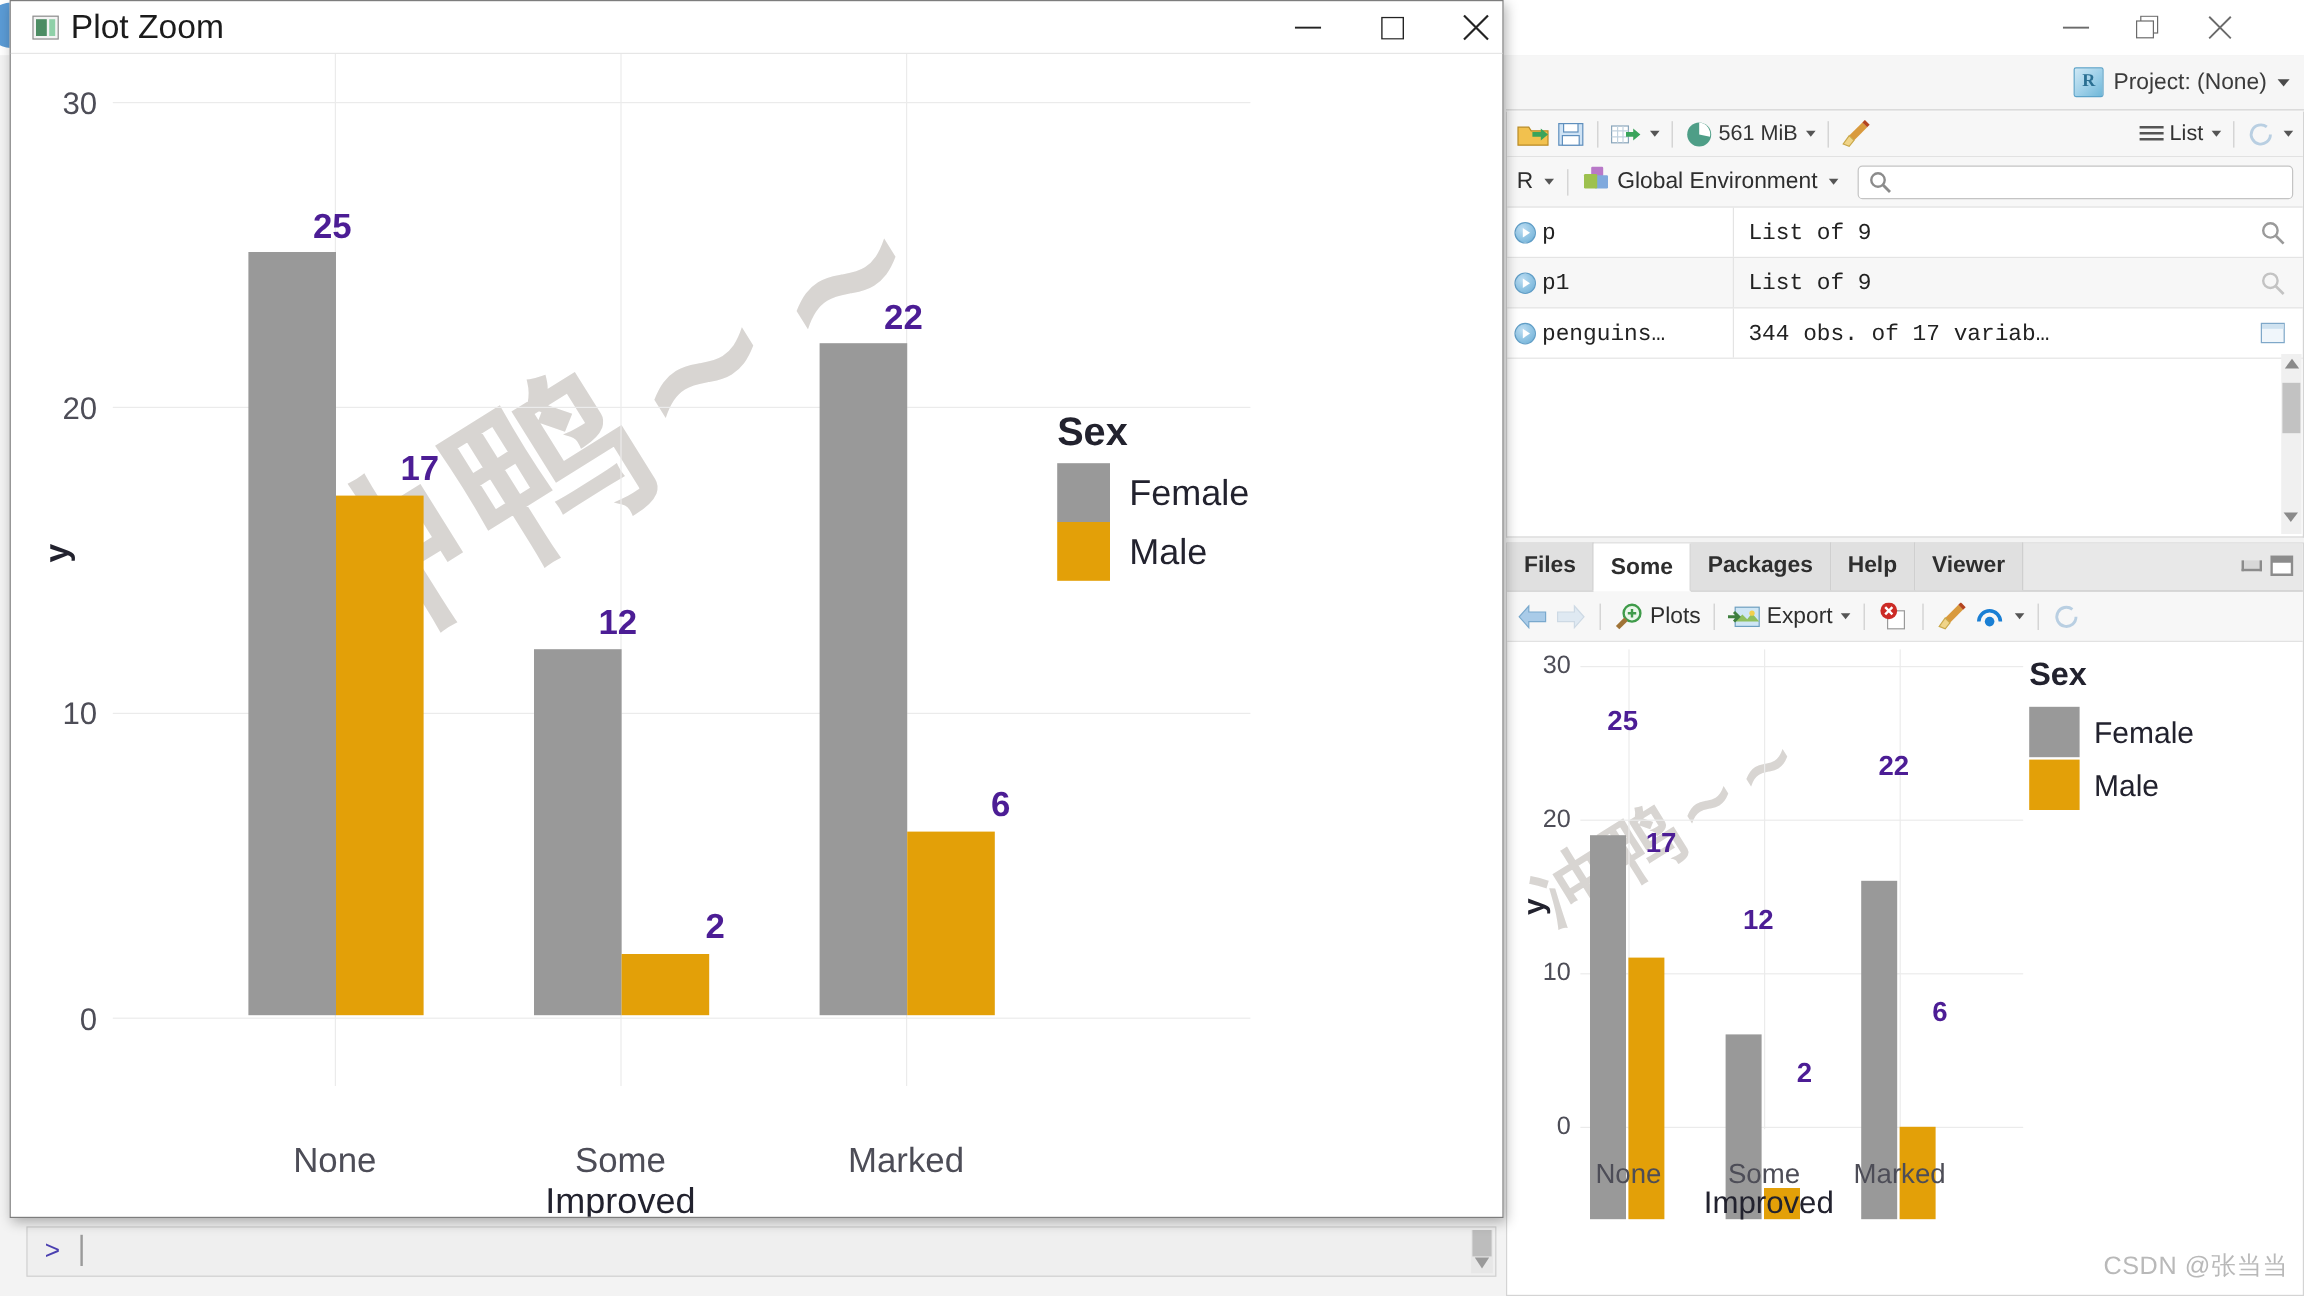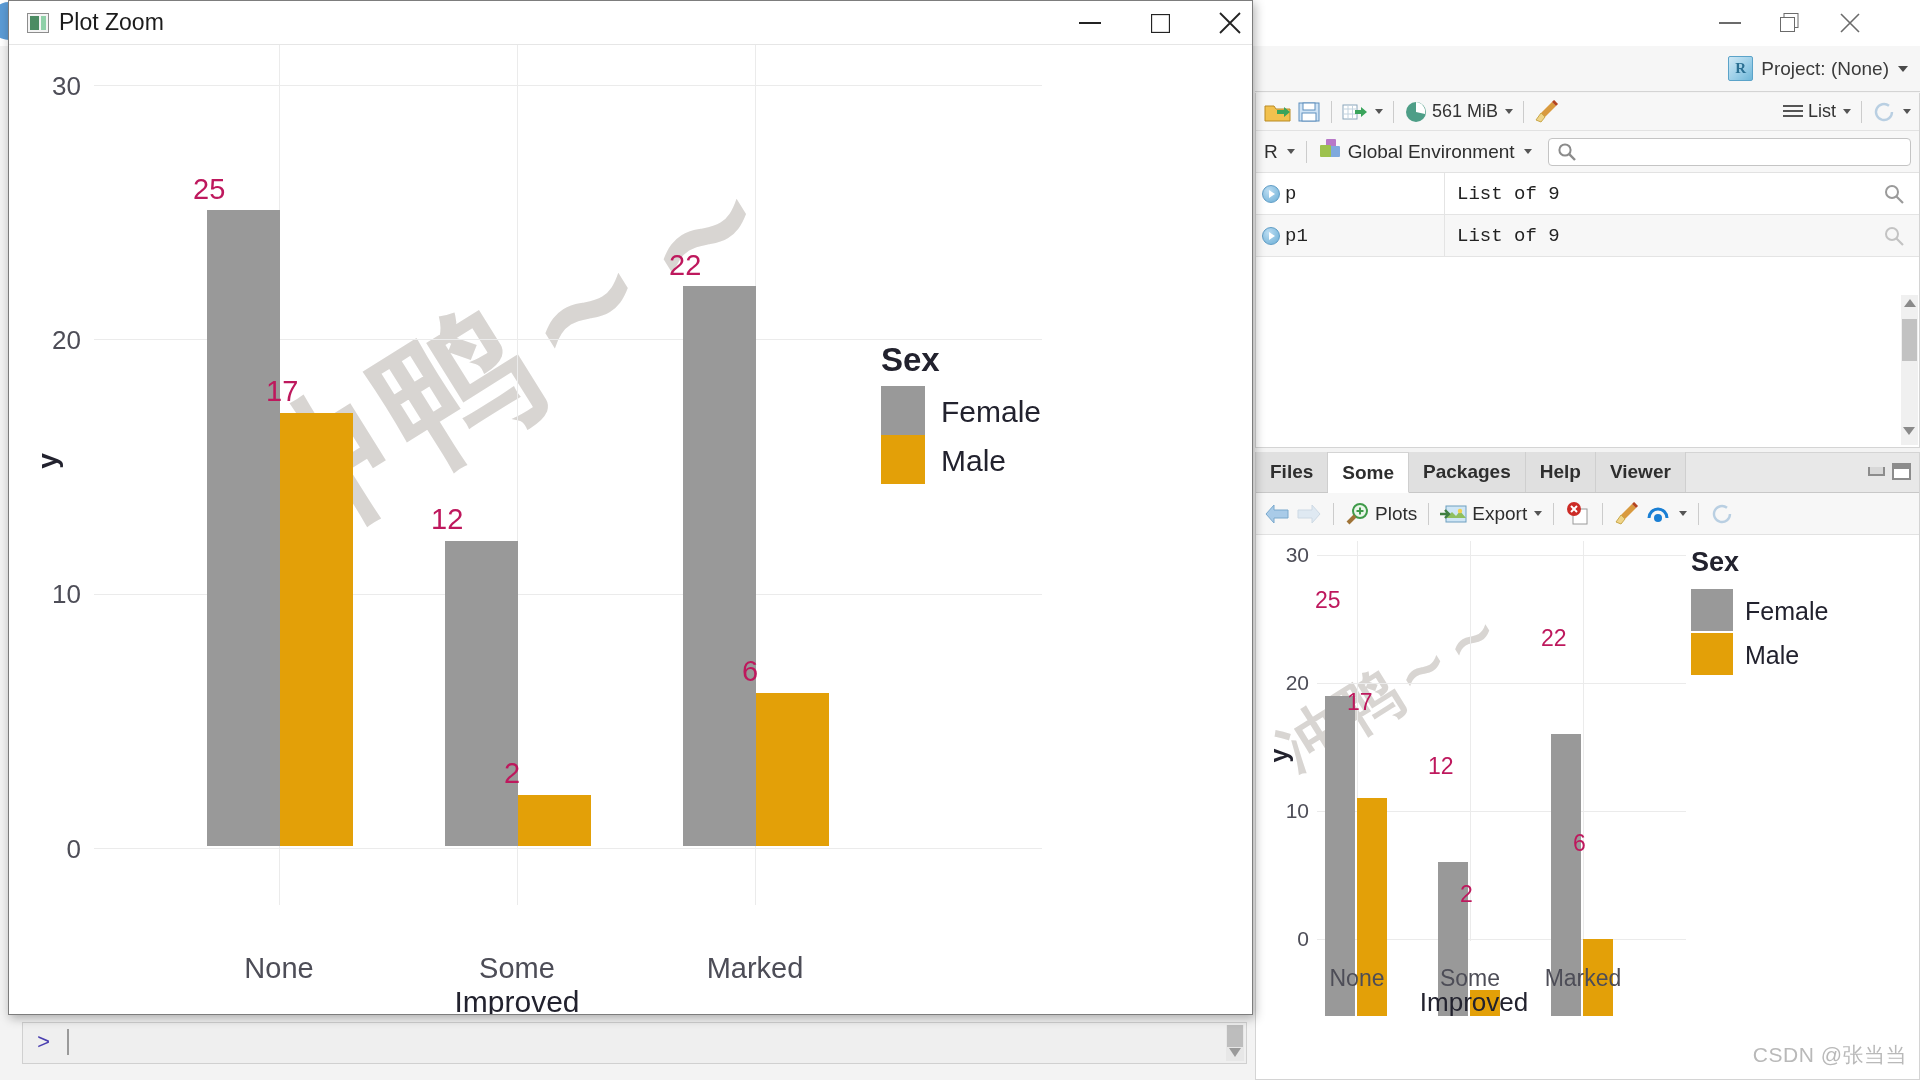--- a/index.html
+++ b/index.html
@@ -174,42 +174,42 @@
   #zoom-titlebar {
     height: 44px; display: flex; align-items: center; position: relative;
     border-bottom: 1px solid #e6e6e6;
   }
   #zoom-appicon {
     width: 22px; height: 20px; margin: 0 10px 0 18px; border: 1px solid #8d8d8d; background: #f4f4f4;
     display: flex; align-items: stretch; padding: 2px; gap: 2px; flex: none;
   }
   #zoom-appicon .b1 { flex: 2; background: #4c8c63; }
   #zoom-appicon .b2 { flex: 1; background: #8fd0a8; }
-  #zoom-title { font-size: 23px; color: #1b1b1b; }
+  #zoom-title { font-size: 28px; color: #1b1b1b; }
   .zoom-ctrl {
     position: absolute; top: 0; width: 62px; height: 44px;
     display: flex; align-items: center; justify-content: center; color: #232323;
   }
 
   #plot-area { position: absolute; left: 0; top: 44px; right: 0; bottom: 0; overflow: hidden; }
 
   
   #rs-bluedot {
     position: absolute; left: -10px; top: 2px; width: 38px; height: 38px;
     border-radius: 50%; background: #5b9bd5; z-index: 20;
   }
 
   
   .chart { position: relative; width: 100%; height: 100%; }
   .gridline-h { position: absolute; left: 0; right: 0; height: 1px; background: #ebebeb; }
   .gridline-v { position: absolute; top: 0; bottom: 0; width: 1px; background: #ebebeb; }
   .ytick { position: absolute; text-align: right; color: #4d4d57; }
   .xtick { position: absolute; text-align: center; color: #4d4d57; margin-top: 12px; }
   .bar { position: absolute; bottom: 0; }
-  .barlabel { position: absolute; text-align: left; color: #be185d; font-weight: normal; }
+  .barlabel { position: absolute; text-align: right; color: #4c1d95; font-weight: bold; }
   .axis-title { position: absolute; color: #22222e; }
   .legend-title { position: absolute; color: #22222e; font-weight: bold; }
   .legend-key { position: absolute; }
   .legend-text { position: absolute; color: #22222e; }
   .watermark {
     position: absolute; color: #d8d5d2; font-weight: bold;
     transform: rotate(-32deg); transform-origin: left center;
     user-select: none; pointer-events: none; white-space: nowrap;
     font-family: "DejaVu Sans", sans-serif;
   }
@@ -347,20 +347,30 @@
           </span>
         <span class="env-name">p1</span>
         <span class="env-val">List of  9</span>
         <span class="env-act">
           <svg width="22" height="22" viewBox="0 0 22 22">
             <circle cx="9" cy="9" r="6" fill="none" stroke="#c3c3c3" stroke-width="2"></circle>
             <path d="M13.5 13.5 L20 20" stroke="#c3c3c3" stroke-width="2.2"></path>
           </svg>
         </span>
       </div>
+      <div class="env-row">
+        <span class="env-expander">
+            <i></i>
+          </span>
+        <span class="env-name">penguins…</span>
+        <span class="env-val">344 obs. of 17 variab…</span>
+        <span class="env-act">
+            <span class="grid-ic"></span>
+          </span>
+      </div>
     </div>
 
     <div class="env-scroll">
       <div class="sc-arrow sc-up"></div>
       <div class="thumb"></div>
       <div class="sc-arrow sc-dn"></div>
     </div>
   </div>
 
   <div id="plots-pane">

